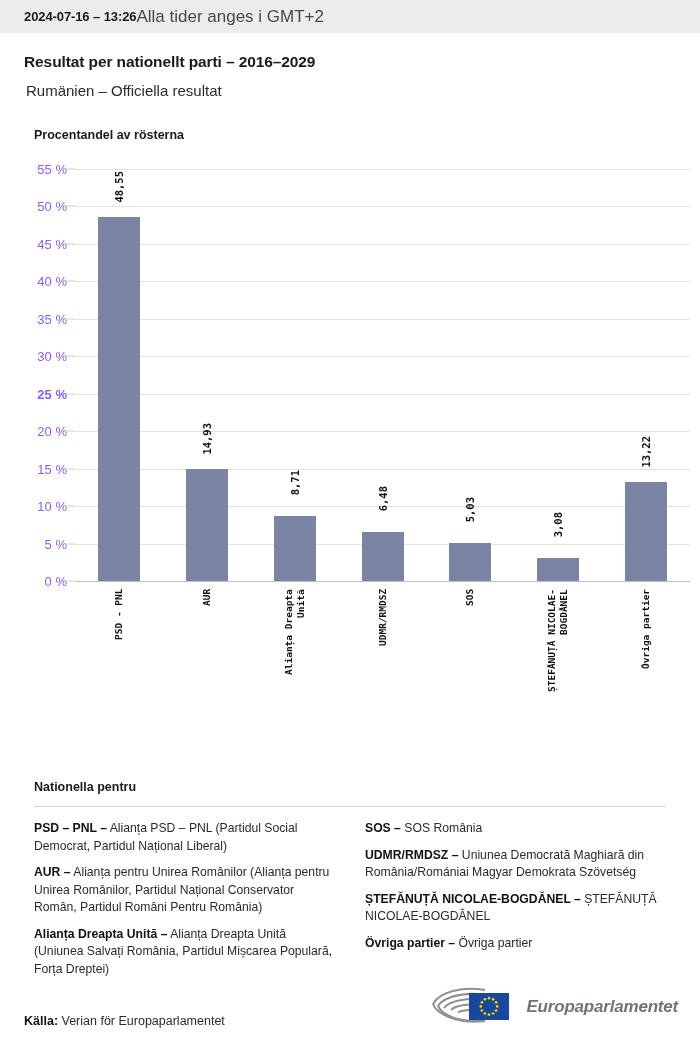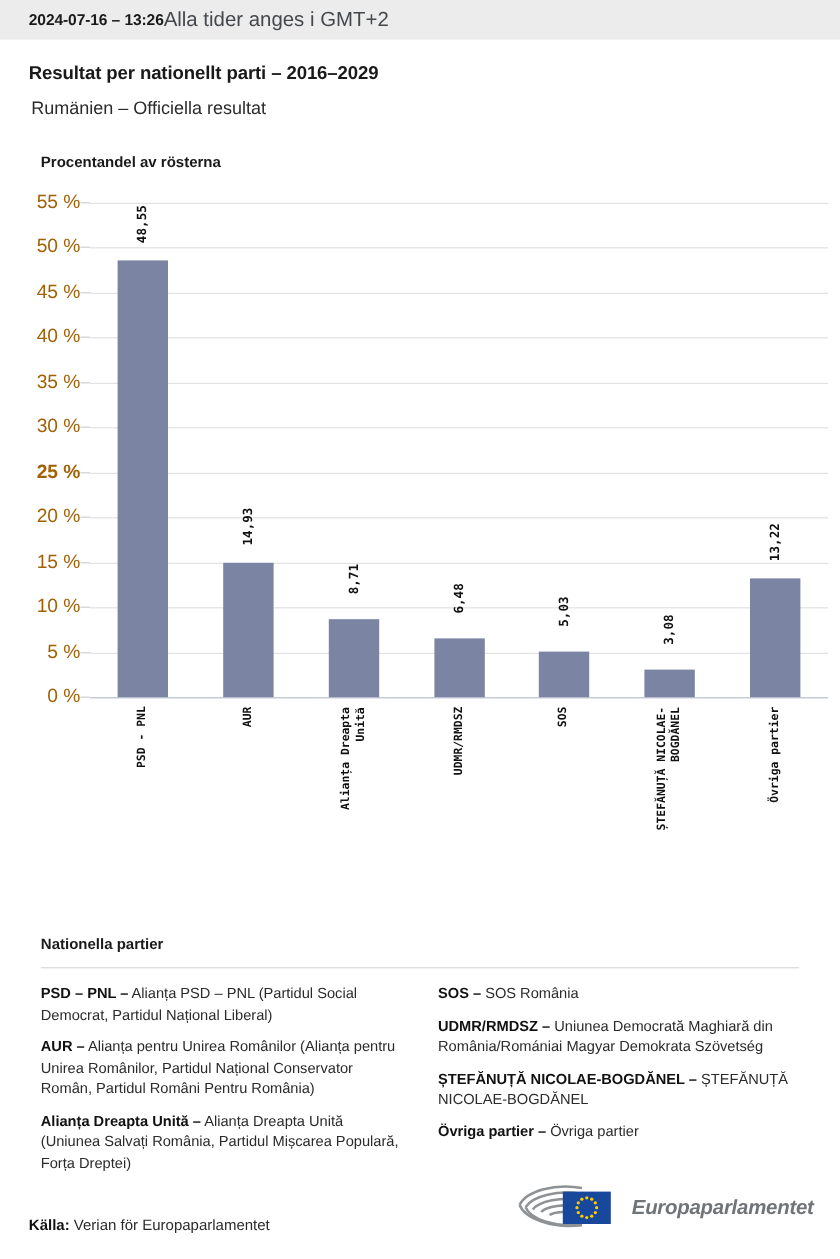--- a/index.html
+++ b/index.html
@@ -48,22 +48,22 @@
     position: absolute; left: 0; width: 100%;
     height: 1px; background: #e2e2e4;
   }
   .axisline {
     position: absolute; left: 0; width: 100%;
     height: 1px; background: #b9bfd0;
   }
   .ytick {
     position: absolute;
     right: 633px;              
-    font-size: 16px;
-    color: #a16207;
+    font-size: 13px;
+    color: #8b5cf6;
     white-space: nowrap;
     transform: translateY(-50%);
     text-align: center;
   }
   .tickdash {
     position: absolute;
     width: 8px; height: 1px; background: #cfd0d2;
     left: 67px;
     transform: translateY(-0.5px);
   }
@@ -210,21 +210,21 @@
 <div class="barval" style="left: 112.929px; top: 15.3164px;">48,55</div>
     <div class="barval" style="left: 200.786px; top: 267.161px;">14,93</div>
     <div class="barval" style="left: 288.643px; top: 313.754px;">8,71</div>
     <div class="barval" style="left: 376.5px; top: 330.459px;">6,48</div>
     <div class="barval" style="left: 464.357px; top: 341.321px;">5,03</div>
     <div class="barval" style="left: 552.214px; top: 355.928px;">3,08</div>
     <div class="barval" style="left: 640.071px; top: 279.97px;">13,22</div>
   </div>
 
 <div class="legend-wrap">
-  <div class="legend-title">Nationella partier</div>
+  <div class="legend-title">Nationella pentru</div>
   <div class="legend-rule"></div>
   <div class="legend-cols" id="legend-cols">
       <div class="legend-item"><b>PSD – PNL –</b><span> Alianța PSD – PNL (Partidul Social Democrat, Partidul Național Liberal)</span></div>
       <div class="legend-item"><b>AUR –</b><span> Alianța pentru Unirea Românilor (Alianța pentru Unirea Românilor, Partidul Național Conservator Român, Partidul Români Pentru România)</span></div>
       <div class="legend-item"><b>Alianța Dreapta Unită –</b><span> Alianța Dreapta Unită (Uniunea Salvați România, Partidul Mișcarea Populară, Forța Dreptei)</span></div>
       <div class="legend-item"><b>SOS –</b><span> SOS România</span></div>
       <div class="legend-item"><b>UDMR/RMDSZ –</b><span> Uniunea Democrată Maghiară din România/Romániai Magyar Demokrata Szövetség</span></div>
       <div class="legend-item"><b>ȘTEFĂNUȚĂ NICOLAE-BOGDĂNEL –</b><span> ȘTEFĂNUȚĂ NICOLAE-BOGDĂNEL</span></div>
       <div class="legend-item"><b>Övriga partier –</b><span> Övriga partier</span></div>
     </div>

